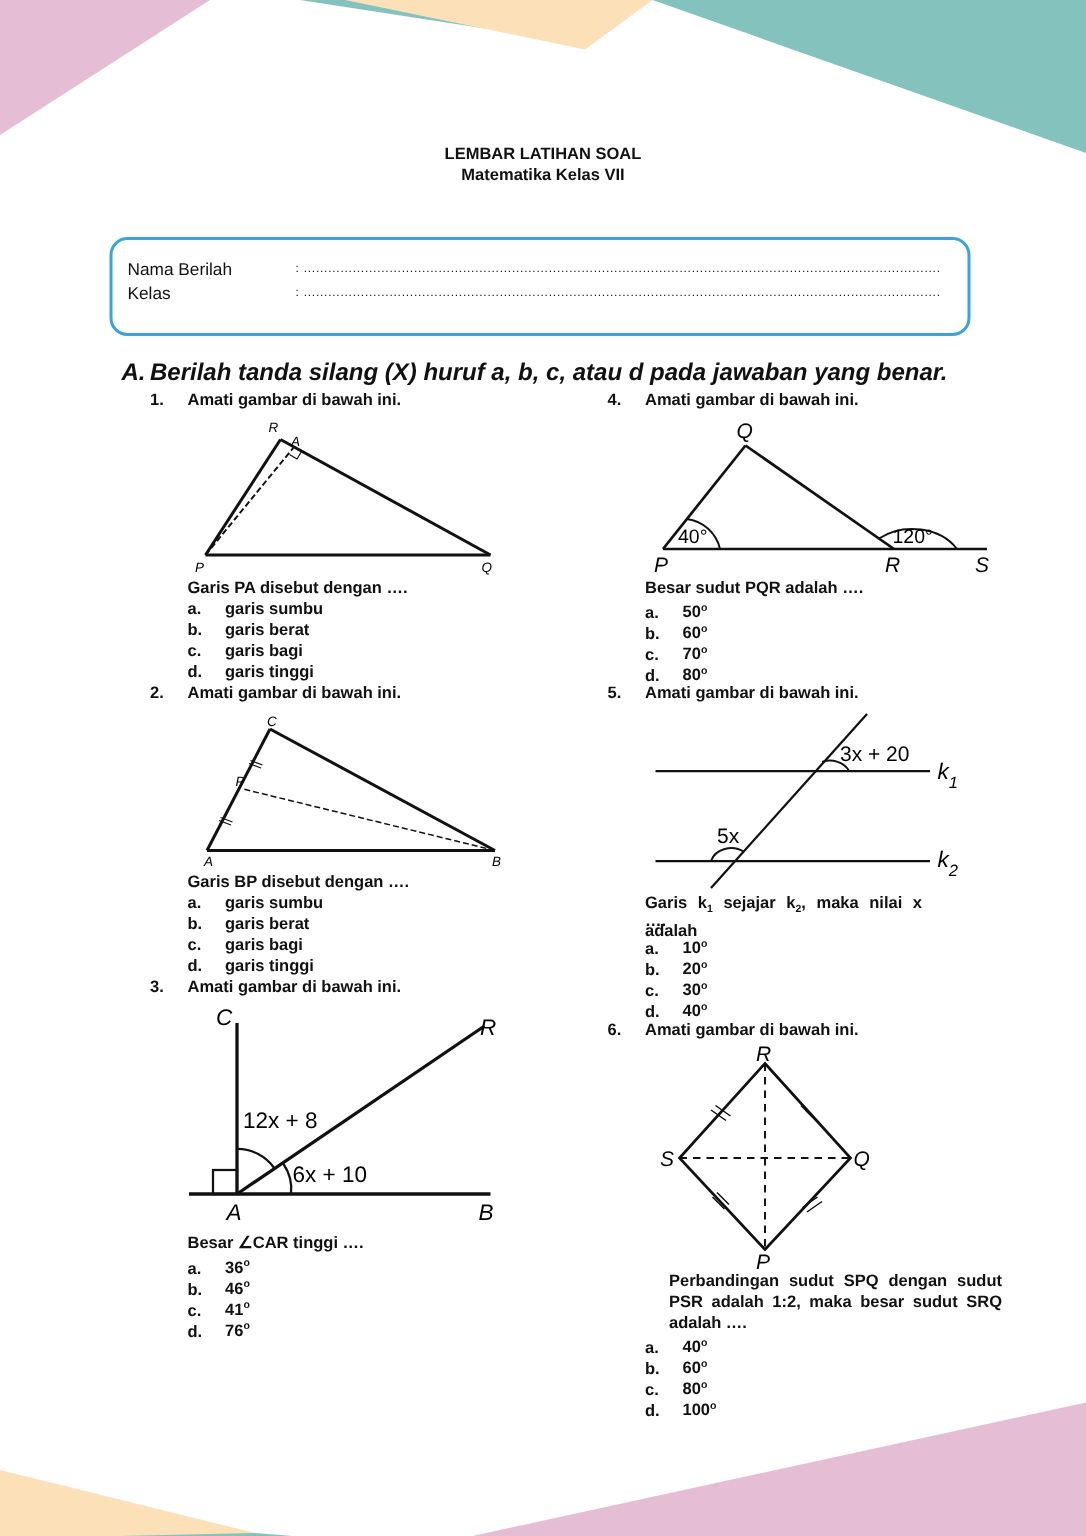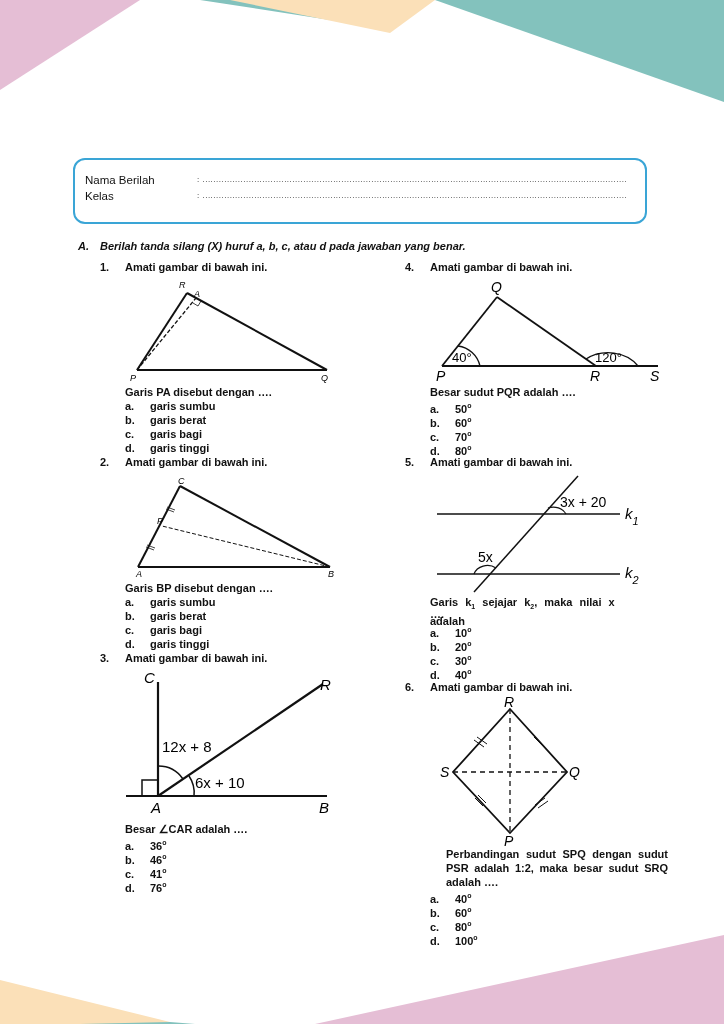--- a/index.html
+++ b/index.html
@@ -3,21 +3,21 @@
 <meta charset="utf-8">
 <style>
   html,body{margin:0;padding:0;}
   body{width:724px;height:1024px;position:relative;overflow:hidden;background:#fff;font-family:"Liberation Sans",sans-serif;color:#111;}
   .bg{position:absolute;left:0;top:0;width:724px;height:1024px;}
   .header{position:absolute;left:0;top:96px;width:724px;text-align:center;font-weight:bold;font-size:11px;line-height:14px;}
   .idbox{position:absolute;left:73px;top:158px;width:574px;height:66px;border:2px solid #3aa5d6;border-radius:12px;box-sizing:border-box;}
   .idrow{position:absolute;left:10px;font-size:11.5px;width:550px;}
   .idrow .lbl{display:inline-block;width:112px;}
   .idrow .dots{display:inline-block;width:430px;overflow:hidden;white-space:nowrap;letter-spacing:0.5px;font-size:8px;}
-  .instr{position:absolute;left:78px;top:240px;font-weight:bold;font-style:italic;font-size:11px;}
+  .instr{position:absolute;left:78px;top:240px;font-weight:bold;font-style:italic;font-size:16px;text-align:center;}
   .instr .ltr{display:inline-block;width:22px;}
   .txt{position:absolute;font-size:11px;line-height:14px;white-space:nowrap;font-weight:bold;}
   .qnum{display:inline-block;width:25px;}
   .opt .ol{display:inline-block;width:25px;}
   sup{font-size:7px;}
   svg.fig{position:absolute;overflow:visible;}
   .flab{font-family:"Liberation Sans",sans-serif;font-style:italic;}
   .just{white-space:normal;text-align:justify;width:222px;margin-left:16px;}
 </style>
 </head>
@@ -27,20 +27,22 @@
   <polygon points="0,0 140,0 0,90" fill="#e5bed5"></polygon>
   <polygon points="200,0 320,0 330,20" fill="#83c2bd"></polygon>
   <polygon points="230,0 435,0 390,33" fill="#fbe0b8"></polygon>
   <polygon points="435,0 724,0 724,102" fill="#83c2bd"></polygon>
   <polygon points="0,980 170,1022 150,1024 0,1024" fill="#fbe0b8"></polygon>
   <polygon points="170,1022 195,1024 80,1024" fill="#83c2bd"></polygon>
   <polygon points="724,935 724,1024 315,1024" fill="#e5bed5"></polygon>
 </svg>
 
 <div class="header">
+  <div>LEMBAR LATIHAN SOAL</div>
+  <div>Matematika Kelas VII</div>
 </div>
 
 <div class="idbox">
   <div class="idrow" style="top:14px">
     <span class="lbl">Nama Berilah</span><span class="dots">: ............................................................................................................................................................................................</span>
   </div>
   <div class="idrow" style="top:30px">
     <span class="lbl">Kelas</span><span class="dots">: ............................................................................................................................................................................................</span>
   </div>
 </div>
@@ -110,21 +112,21 @@
   <rect x="22" y="112" width="16" height="16" fill="none" stroke="#111" stroke-width="1.5"></rect>
   <path d="M38,98 A30,30 0 0 1 63,111" fill="none" stroke="#111" stroke-width="1.5"></path>
   <path d="M69,108 A30,30 0 0 1 74,128" fill="none" stroke="#111" stroke-width="1.5"></path>
   <text class="flab" x="24" y="15" font-size="15">C</text>
   <text class="flab" x="200" y="22" font-size="15">R</text>
   <text class="flab" x="31" y="145" font-size="15">A</text>
   <text class="flab" x="199" y="145" font-size="15">B</text>
   <text x="42" y="84" font-size="15" font-family="Liberation Sans, sans-serif">12x + 8</text>
   <text x="75" y="120" font-size="15" font-family="Liberation Sans, sans-serif">6x + 10</text>
 </svg>
-<div class="txt" style="left:125px;top:822px">Besar ∠CAR adalah ….</div>
+<div class="txt" style="left:125px;top:822px">Besar ∠CAR tinggi ….</div>
 <div class="txt opt" style="left:125px;top:836px"><span class="ol">a.</span><span>36</span><sup>o</sup></div>
 <div class="txt opt" style="left:125px;top:850px"><span class="ol">b.</span><span>46</span><sup>o</sup></div>
 <div class="txt opt" style="left:125px;top:864px"><span class="ol">c.</span><span>41</span><sup>o</sup></div>
 <div class="txt opt" style="left:125px;top:878px"><span class="ol">d.</span><span>76</span><sup>o</sup></div>
 
 <div class="txt" style="left:405px;top:260px">
   <span class="qnum">4.</span><span>Amati gambar di bawah ini.</span>
 </div>
 <svg class="fig" style="left:430px;top:278px" width="240" height="110">
   <g stroke="#111" stroke-width="1.8" fill="none">

